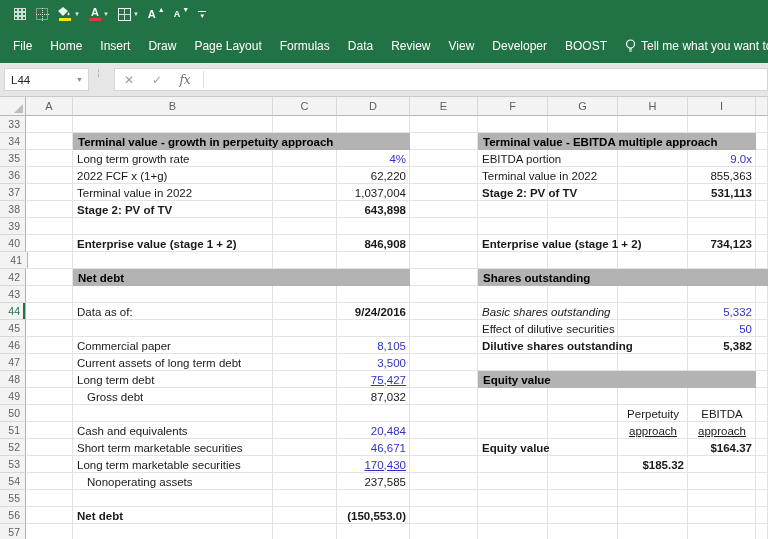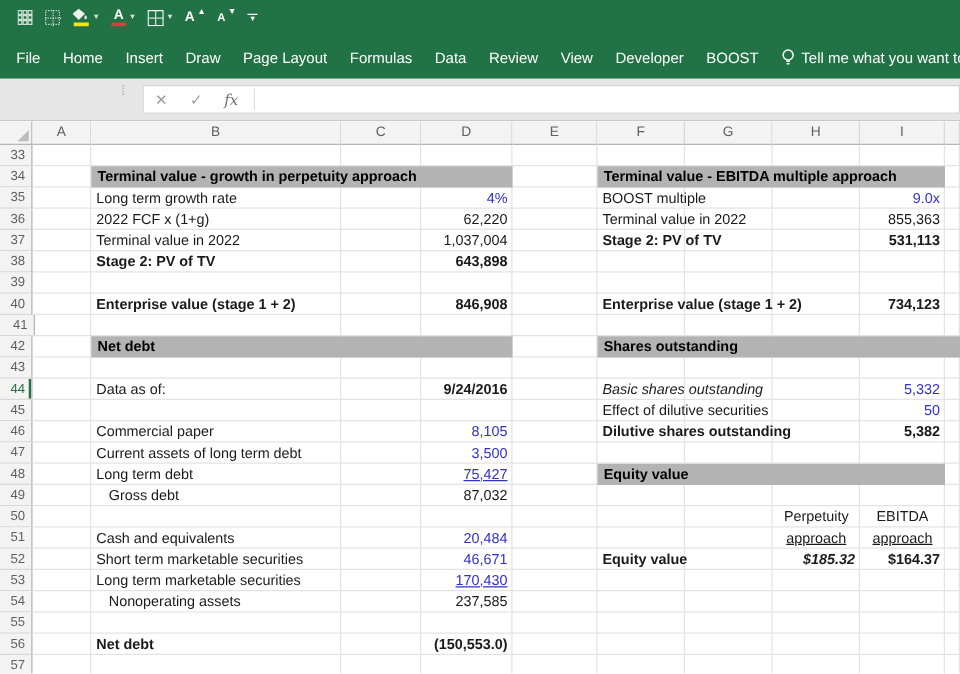--- a/index.html
+++ b/index.html
@@ -157,20 +157,24 @@
       <svg width="11" height="14" viewBox="0 0 11 14">
         <circle cx="5.5" cy="5" r="4" fill="none" stroke="#ffffff" stroke-width="1.2"></circle>
         <line x1="4" y1="10" x2="7" y2="10" stroke="#ffffff" stroke-width="1.2"></line>
         <line x1="4.3" y1="12" x2="6.7" y2="12" stroke="#ffffff" stroke-width="1.2"></line>
       </svg>
       <span>Tell me what you want to d</span>
     </span>
   </div>
 
   <div id="formularow">
+    <div id="namebox">
+      <span class="nbtext">L44</span>
+      <span class="nbarrow">▼</span>
+    </div>
     <div id="fbdots">⁞</div>
     <div id="fbpanel">
       <span class="fbbtn">✕</span>
       <span class="fbbtn">✓</span>
       <span class="fbbtn fbfx">fx</span>
       <span id="fbsep"></span>
       <span id="formula-input"></span>
     </div>
   </div>
 
@@ -282,37 +286,37 @@
         <div class="cell" style="left: 73px; top: 325px; width: 200px; height: 17px;">Cash and equivalents</div>
         <div class="cell r blue" style="left: 337px; top: 325px; width: 73px; height: 17px;">20,484</div>
         <div class="cell" style="left: 73px; top: 342px; width: 200px; height: 17px;">Short term marketable securities</div>
         <div class="cell r blue" style="left: 337px; top: 342px; width: 73px; height: 17px;">46,671</div>
         <div class="cell" style="left: 73px; top: 359px; width: 200px; height: 17px;">Long term marketable securities</div>
         <div class="cell r blue u" style="left: 337px; top: 359px; width: 73px; height: 17px;">170,430</div>
         <div class="cell ind" style="left: 73px; top: 376px; width: 200px; height: 17px;">Nonoperating assets</div>
         <div class="cell r" style="left: 337px; top: 376px; width: 73px; height: 17px;">237,585</div>
         <div class="cell b" style="left: 73px; top: 410px; width: 200px; height: 17px;">Net debt</div>
         <div class="cell r b" style="left: 337px; top: 410px; width: 73px; height: 17px;">(150,553.0)</div>
-        <div class="cell" style="left: 478px; top: 53px; width: 70px; height: 17px;">BOOST multiple</div>
+        <div class="cell" style="left: 478px; top: 53px; width: 70px; height: 17px;">EBITDA portion</div>
         <div class="cell r blue" style="left: 688px; top: 53px; width: 68px; height: 17px;">9.0x</div>
         <div class="cell" style="left: 478px; top: 70px; width: 70px; height: 17px;">Terminal value in 2022</div>
         <div class="cell r" style="left: 688px; top: 70px; width: 68px; height: 17px;">855,363</div>
         <div class="cell b" style="left: 478px; top: 87px; width: 70px; height: 17px;">Stage 2: PV of TV</div>
         <div class="cell r b" style="left: 688px; top: 87px; width: 68px; height: 17px;">531,113</div>
         <div class="cell b" style="left: 478px; top: 138px; width: 70px; height: 17px;">Enterprise value (stage 1 + 2)</div>
         <div class="cell r b" style="left: 688px; top: 138px; width: 68px; height: 17px;">734,123</div>
         <div class="cell" style="left: 478px; top: 206px; width: 70px; height: 17px; font-style: italic;">Basic shares outstanding</div>
         <div class="cell r blue" style="left: 688px; top: 206px; width: 68px; height: 17px;">5,332</div>
         <div class="cell" style="left: 478px; top: 223px; width: 70px; height: 17px;">Effect of dilutive securities</div>
         <div class="cell r blue" style="left: 688px; top: 223px; width: 68px; height: 17px;">50</div>
         <div class="cell b" style="left: 478px; top: 240px; width: 70px; height: 17px;">Dilutive shares outstanding</div>
         <div class="cell r b" style="left: 688px; top: 240px; width: 68px; height: 17px;">5,382</div>
         <div class="cell c" style="left: 618px; top: 308px; width: 70px; height: 17px;">Perpetuity</div>
         <div class="cell c" style="left: 688px; top: 308px; width: 68px; height: 17px;">EBITDA</div>
         <div class="cell c u" style="left: 618px; top: 325px; width: 70px; height: 17px;">approach</div>
         <div class="cell c u" style="left: 688px; top: 325px; width: 68px; height: 17px;">approach</div>
         <div class="cell b" style="left: 478px; top: 342px; width: 70px; height: 17px;">Equity value</div>
-        <div class="cell r b" style="left: 618px; top: 342px; width: 70px; height: 17px; font-style: italic;">$185.32</div>
+        <div class="cell r b" style="left: 618px; top: 359px; width: 70px; height: 17px;">$185.32</div>
         <div class="cell r b" style="left: 688px; top: 342px; width: 68px; height: 17px;">$164.37</div>
       </div>
   </div>
 
 </div>
 
 </body></html>

